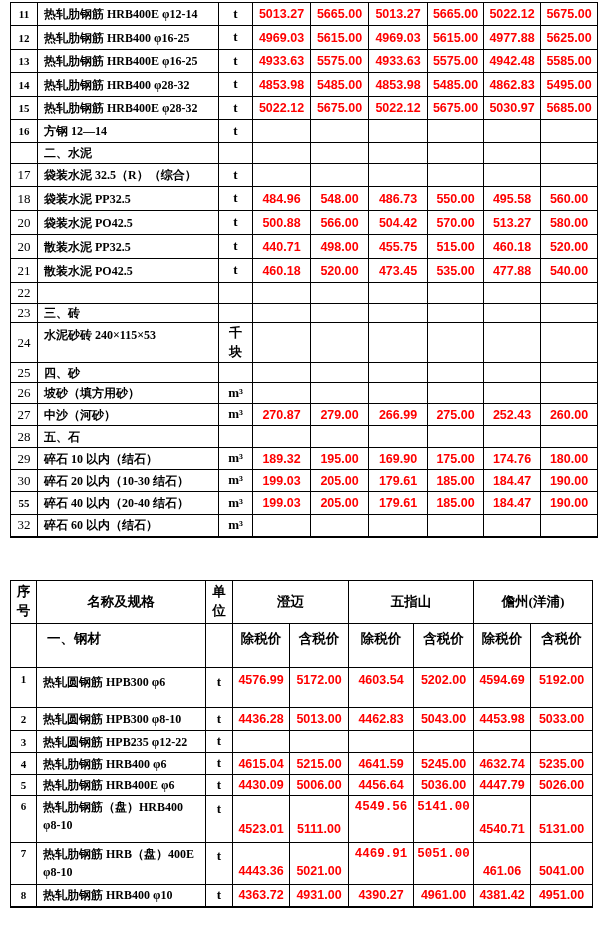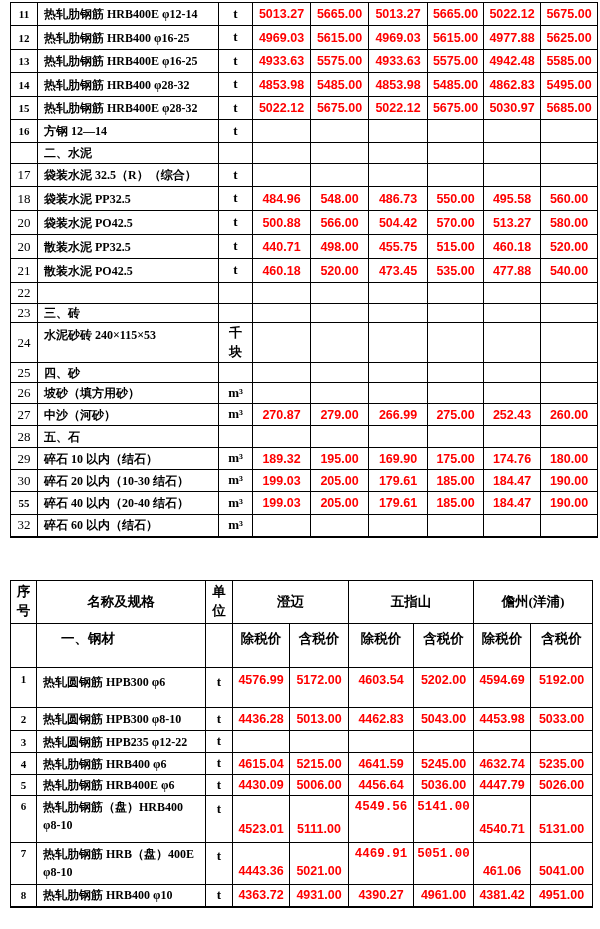--- a/index.html
+++ b/index.html
@@ -12,21 +12,21 @@
   .rid{font-family:"Liberation Serif","DejaVu Serif",serif;font-size:13px;color:#000;text-align:center;font-weight:400;}
   .rid.b{font-family:Liberation Serif, serif;font-weight:700;font-size:11px;}
   .name{font-family:"Liberation Serif","DejaVu Serif",serif;font-weight:700;font-size:12px;color:#000;
         text-align:left;padding-left:6px;white-space:pre-line;line-height:1.5;}
   .unit{font-family:"Liberation Serif","DejaVu Serif",serif;font-weight:700;font-size:13px;color:#000;
         text-align:center;white-space:pre-line;line-height:1.45;}
   .val{font-family:"Liberation Sans","DejaVu Sans",sans-serif;font-weight:700;font-size:12.5px;
        color:#ff0000;text-align:center;}
   .h{font-family:"Liberation Serif","DejaVu Serif",serif;font-weight:700;font-size:13.5px;color:#000;
      text-align:center;white-space:pre-line;line-height:1.4;}
-  .h.sec{text-align:left;padding-left:24px;}
+  .h.sec{text-align:left;padding-left:10px;}
   tr.h1{height:43px;}
   tr.h2{height:44px;}
   tr.h2 th{vertical-align:top;padding-top:6px;}
   .vtop{vertical-align:top;padding-top:4px;font-family:Liberation Mono, monospace;}
   .vbot{vertical-align:bottom;padding-bottom:6px;}
   tr.twol .rid,tr.twol .unit{vertical-align:top;padding-top:4px;}
   tr.twol .name{vertical-align:top;padding-top:2px;}
   tr.tallrow .name{vertical-align:top;padding-top:3px;}
   tr.toprow td{vertical-align:top;padding-top:5px;}
 </style>

